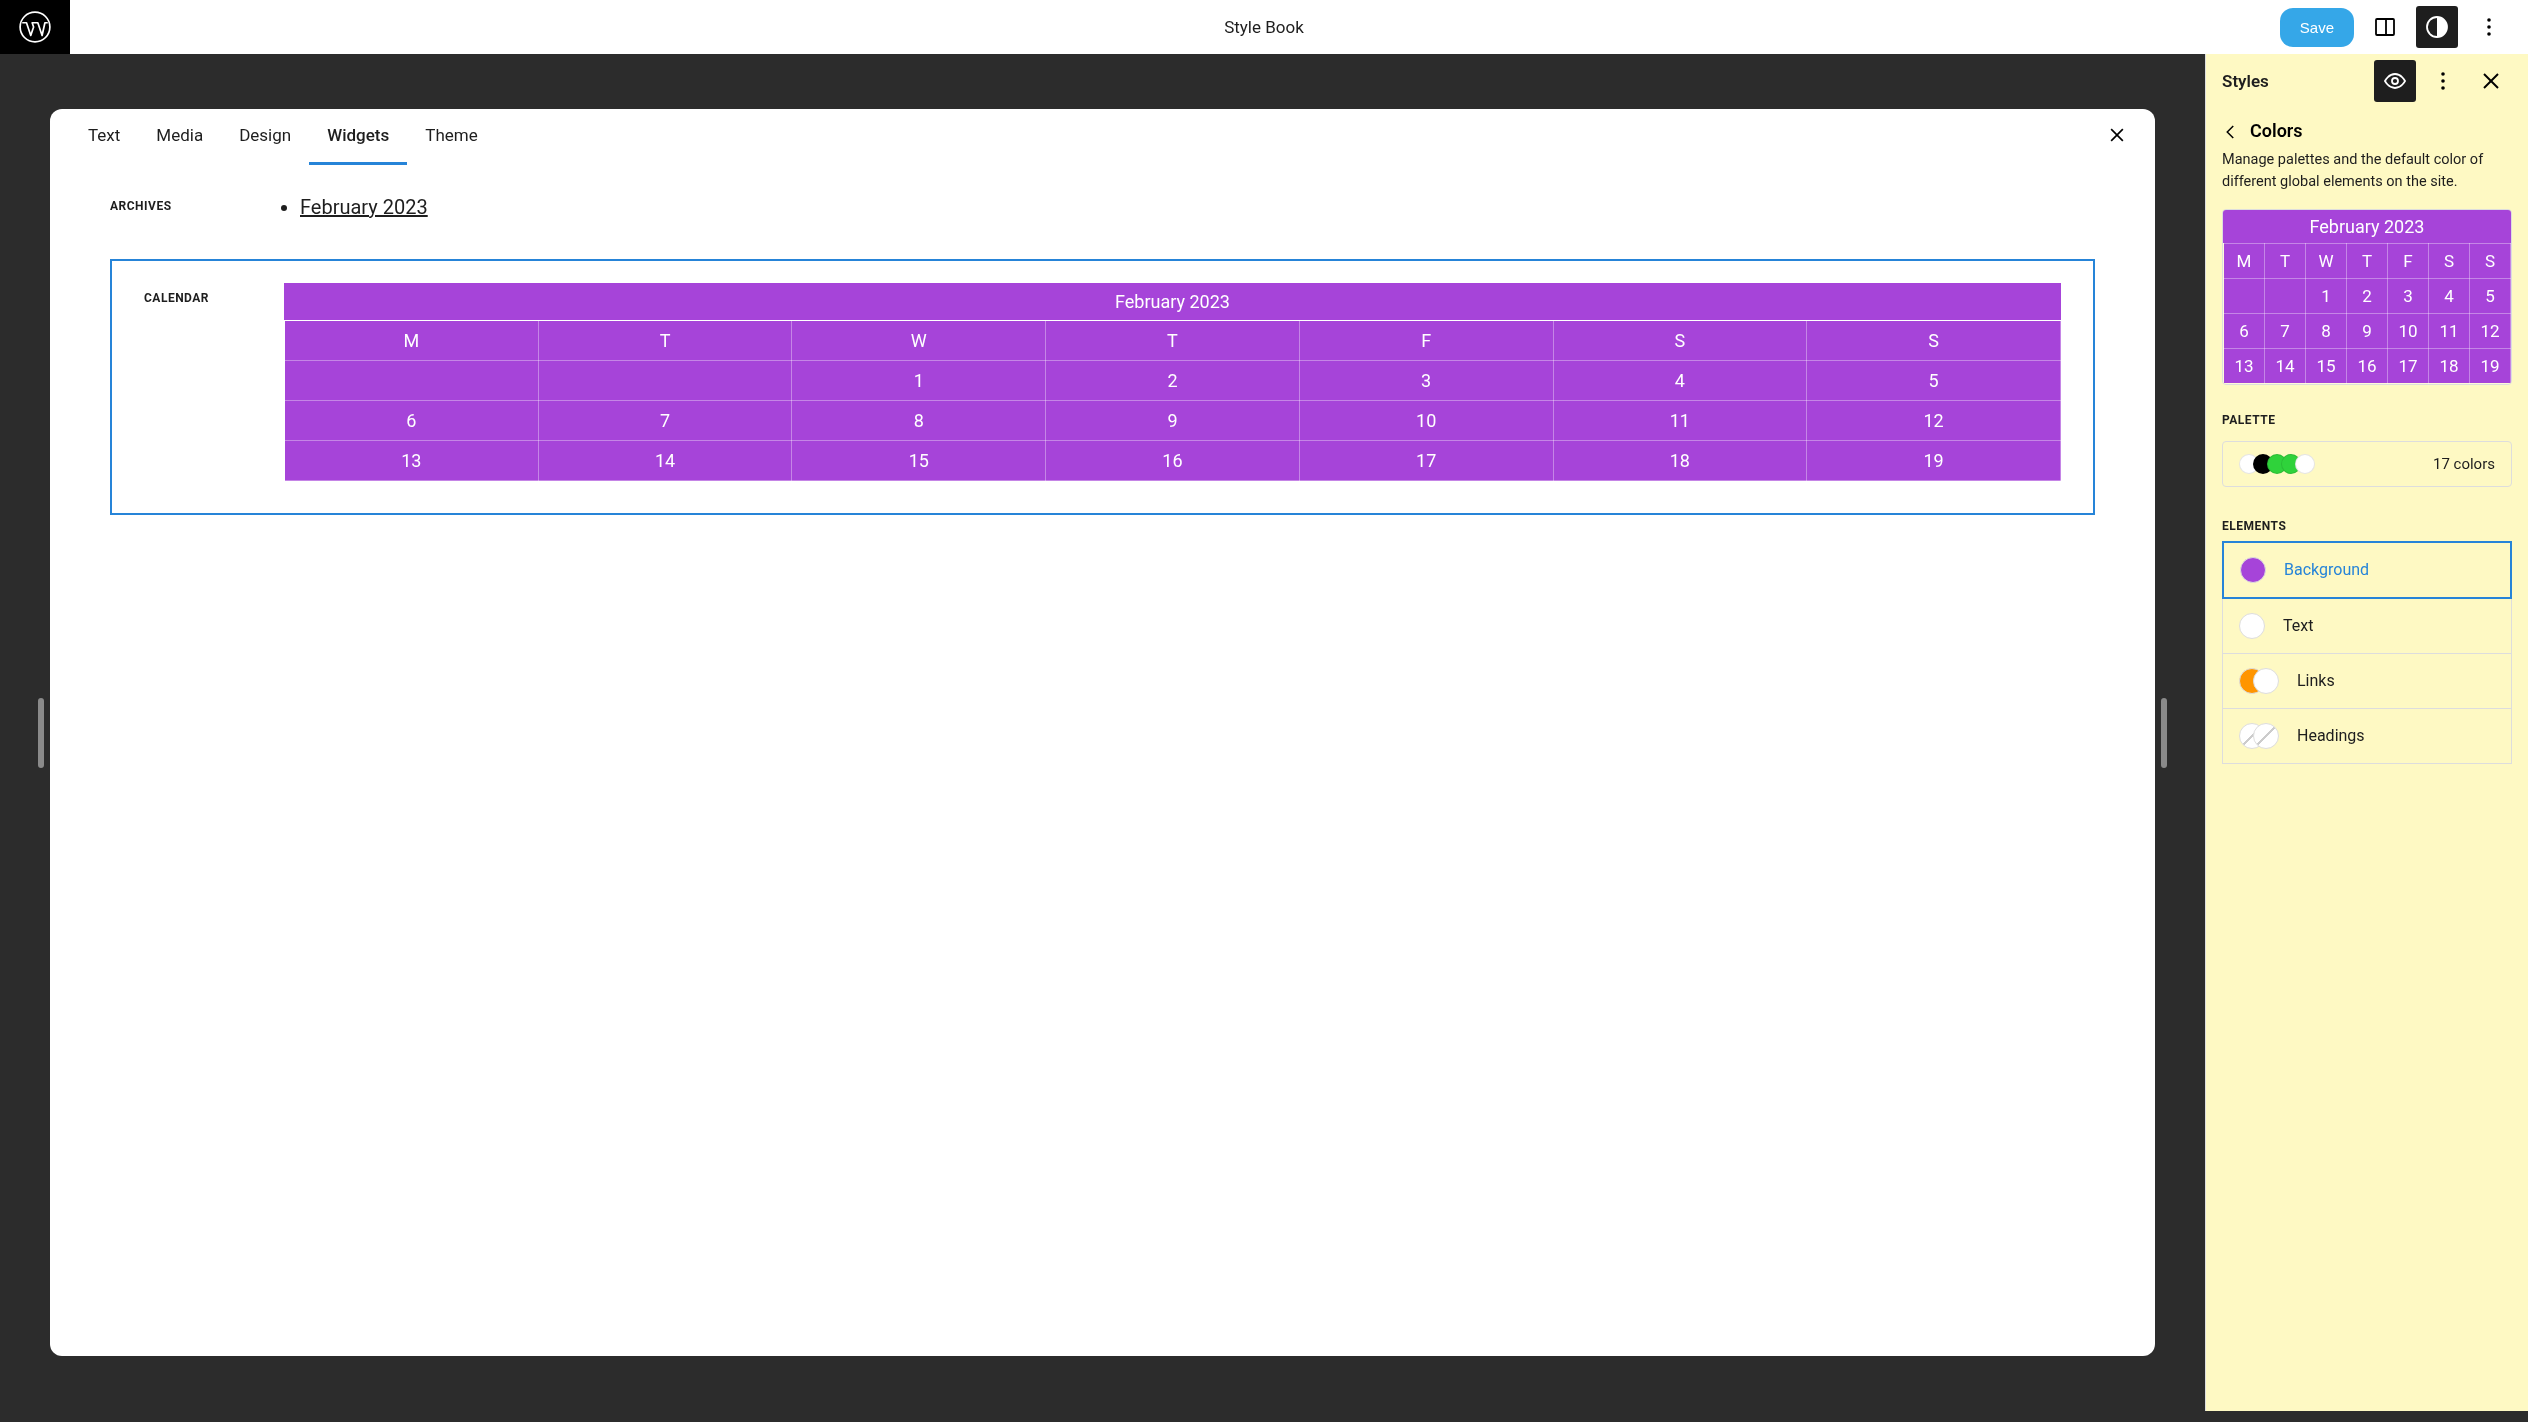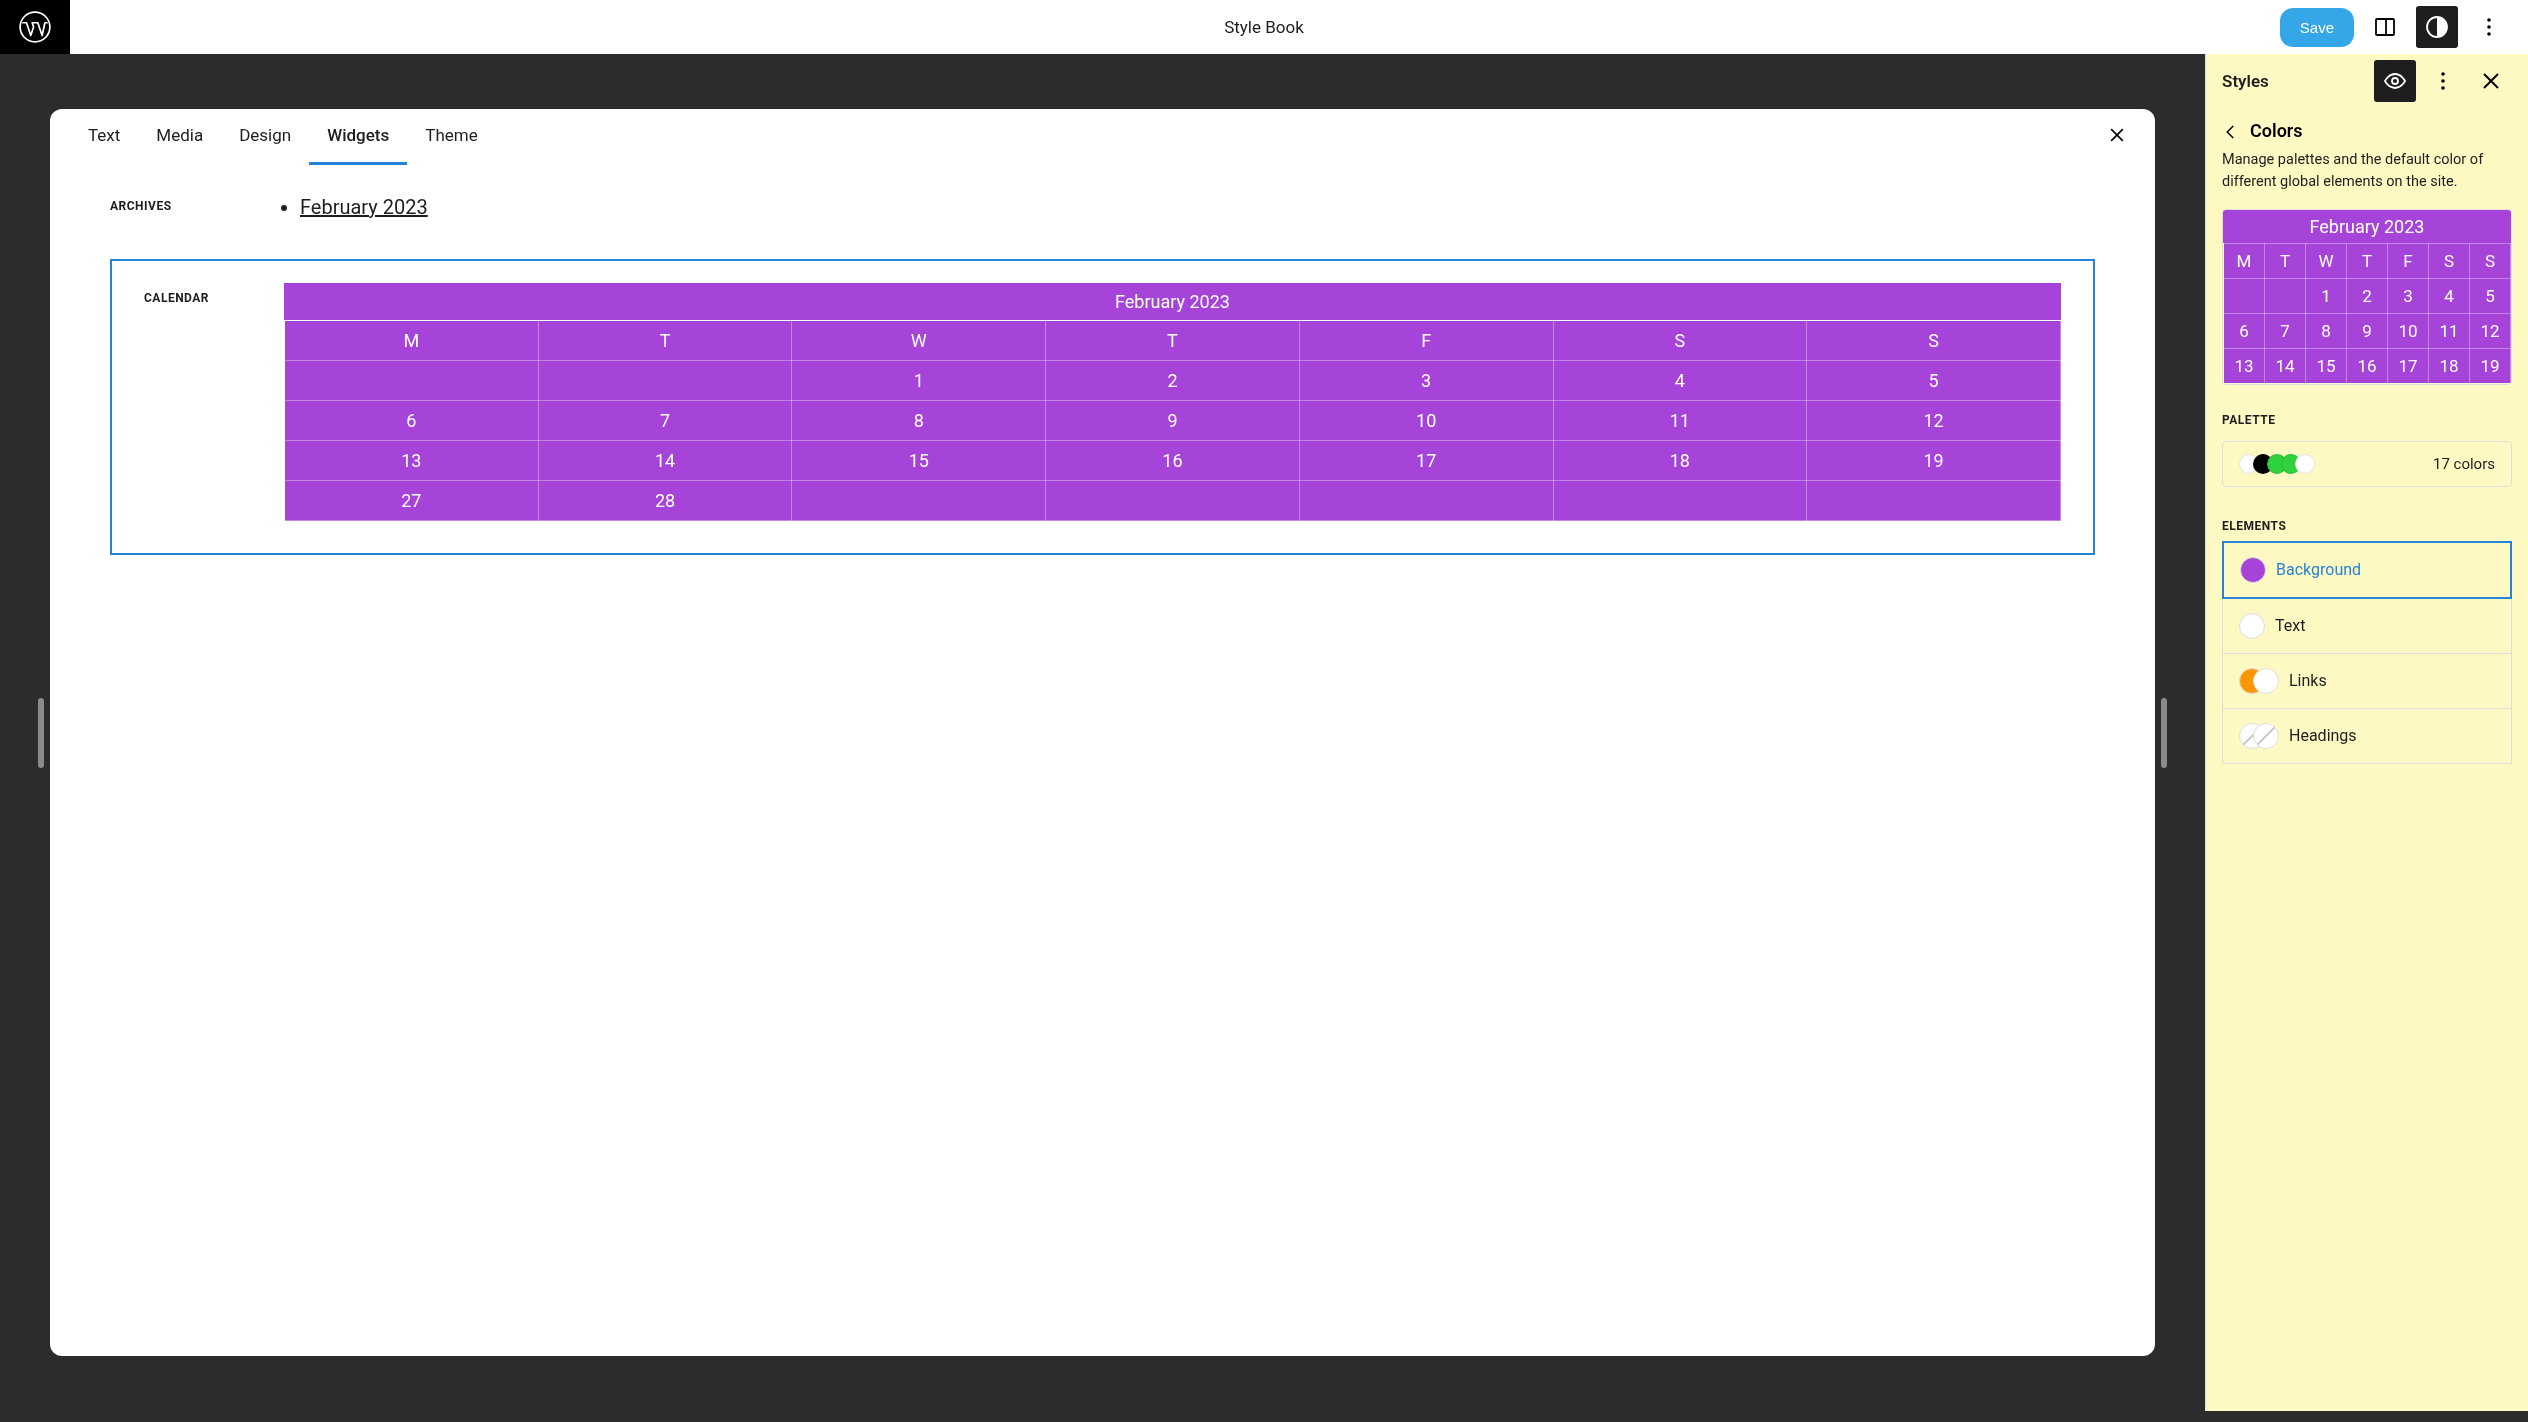--- a/index.html
+++ b/index.html
@@ -61,21 +61,21 @@
 .preview-cal th, .preview-cal td { background: #a644d9; color: #fff; text-align: center; padding: 7px 0; font-size: 17px; font-weight: 400; border: 1px solid rgba(255,255,255,0.35); }
 
 .panel-heading { font-size: 12px; font-weight: 700; letter-spacing: 0.5px; padding: 8px 16px; color: #1e1e1e; }
 .palette-row { margin: 6px 16px 24px 16px; border: 1px solid #ddd; border-radius: 4px; padding: 12px 16px; display: flex; align-items: center; justify-content: space-between; cursor: pointer; }
 .palette-swatches { display: flex; }
 .palette-swatches span { width: 20px; height: 20px; border-radius: 50%; margin-left: -6px; border: 1px solid rgba(0,0,0,0.1); }
 .palette-swatches span:first-child { margin-left: 0; }
 .palette-count { font-size: 15px; color: #1e1e1e; }
 
 .elements-list { padding: 0 16px 20px 16px; display: flex; flex-direction: column; gap: 0; }
-.element-item { border: 1px solid #ddd; padding: 14px 16px; display: flex; align-items: center; gap: 10px; cursor: pointer; margin-top: -1px; }
+.element-item { border: 1px solid #ddd; padding: 14px 16px; display: flex; align-items: center; gap: 18px; cursor: pointer; margin-top: -1px; }
 .element-item:first-child { margin-top: 0; }
 .element-item.selected { border: 2px solid #2684d8; z-index: 1; position: relative; }
 .element-item.selected .element-label { color: #2684d8; }
 .swatch { width: 26px; height: 26px; border-radius: 50%; border: 1px solid #ddd; position: relative; flex-shrink: 0; }
 .swatch-dual { display: flex; }
 .swatch-dual .half { width: 26px; height: 26px; border-radius: 50%; border: 1px solid #ddd; }
 .swatch-dual .half:last-child { margin-left: -12px; }
 .swatch-diag::before { content: ''; position: absolute; inset: 0; background: linear-gradient(135deg, transparent 47%, #ccc 47%, #ccc 53%, transparent 53%); border-radius: 50%; }
 .element-label { font-size: 16px; color: #1e1e1e; }
 </style>
@@ -178,29 +178,20 @@
                     <td>12</td>
                   </tr>
                   <tr>
                     <td>13</td>
                     <td>14</td>
                     <td>15</td>
                     <td>16</td>
                     <td>17</td>
                     <td>18</td>
                     <td>19</td>
-                  </tr>
-                  <tr>
-                    <td>27</td>
-                    <td>28</td>
-                    <td class="empty"></td>
-                    <td class="empty"></td>
-                    <td class="empty"></td>
-                    <td class="empty"></td>
-                    <td class="empty"></td>
                   </tr>
                 </tbody>
             </table>
           </div>
         </div>
       </div>
     </div>
   </div>
 
   <div class="sidebar">

